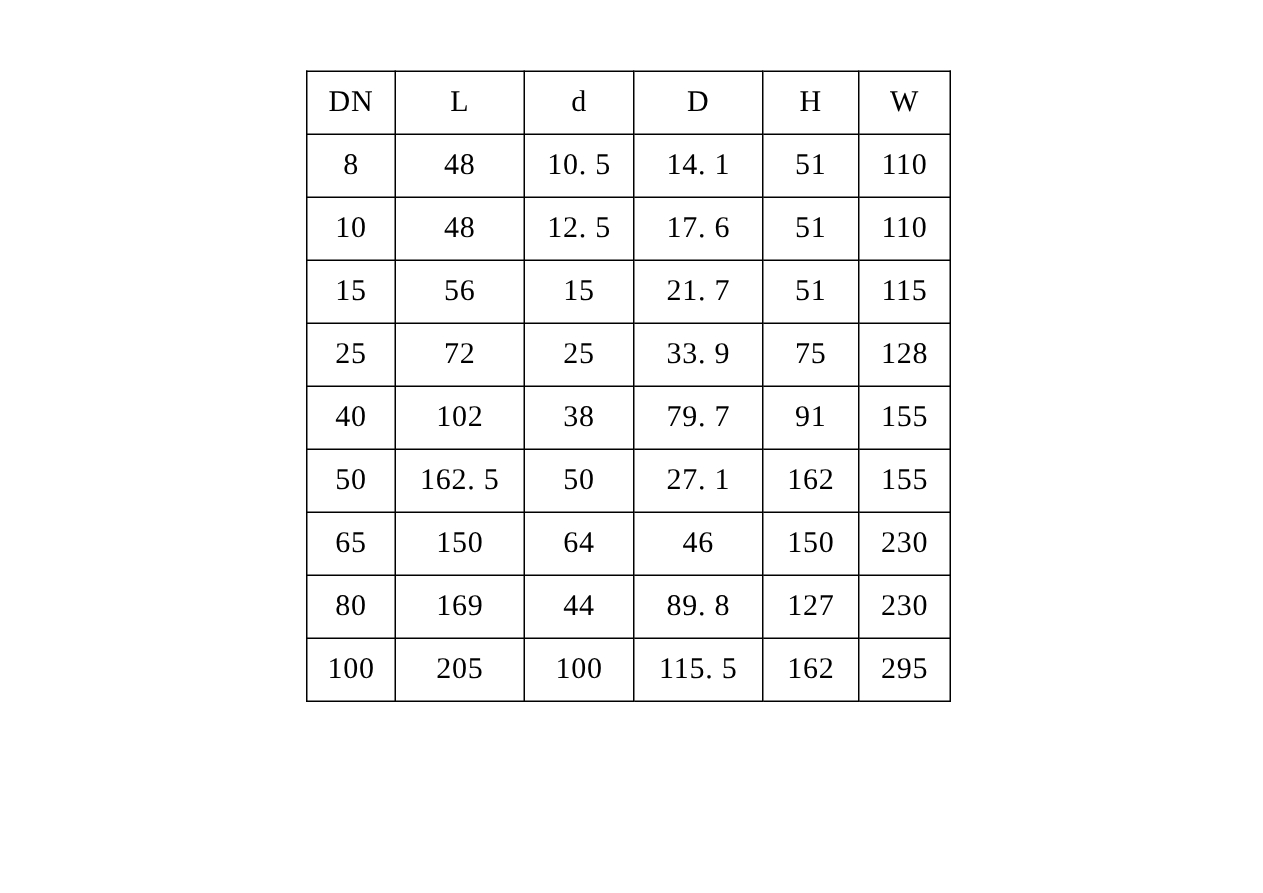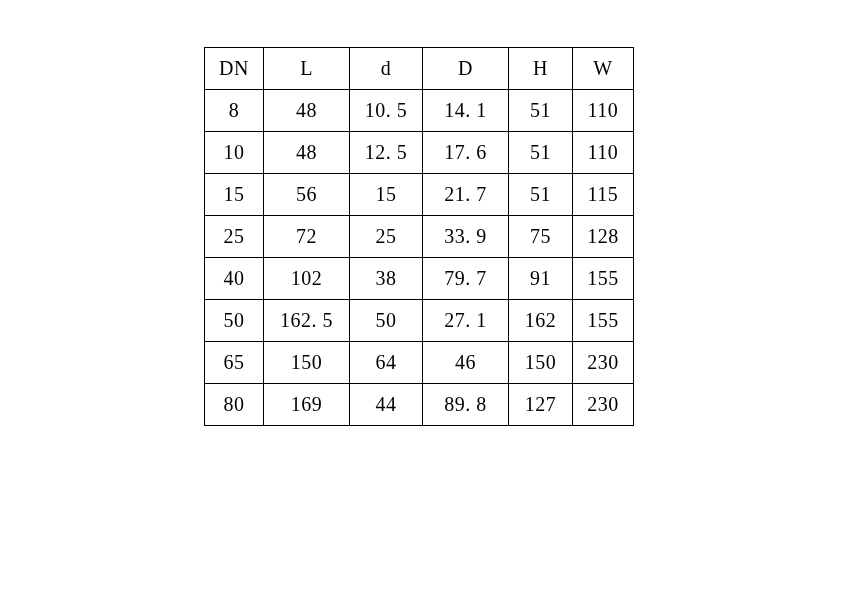--- a/index.html
+++ b/index.html
@@ -124,16 +124,24 @@
           <td>230</td>
         </tr>
         <tr>
           <td>80</td>
           <td>169</td>
           <td>44</td>
           <td>89. 8</td>
           <td>127</td>
           <td>230</td>
         </tr>
+        <tr>
+          <td>100</td>
+          <td>205</td>
+          <td>100</td>
+          <td>115. 5</td>
+          <td>162</td>
+          <td>295</td>
+        </tr>
       </tbody>
     </table>
   </div>
 </div>
 
 </body></html>

